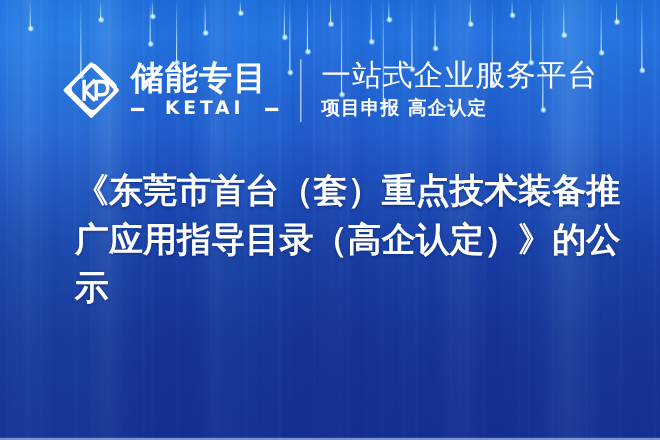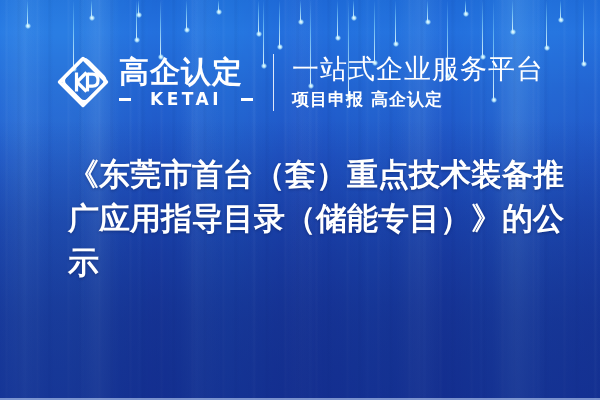--- a/index.html
+++ b/index.html
@@ -303,34 +303,34 @@
                    L24.1 6.7 C25.3 5.5 26 4.2 27 4.2 Z" fill="none" stroke="#ffffff" stroke-width="3.2"></path>
           <path d="M20.5 17.5 L20.5 36.5" stroke="#ffffff" stroke-width="3.2" fill="none"></path>
           <path d="M20.5 27.5 L30.5 17.5" stroke="#ffffff" stroke-width="3.2" fill="none"></path>
           <path d="M20.5 26.5 L30.5 36.5" stroke="#ffffff" stroke-width="3.2" fill="none"></path>
           <path d="M31.5 17.8 L31.5 36.4" stroke="#ffffff" stroke-width="3.2" fill="none"></path>
           <path d="M31.5 19.2 L36.5 19.2 C40 19.2 42 21.6 42 25.2 C42 28.8 40 31.2 36.5 31.2 L31.5 31.2" fill="none" stroke="#ffffff" stroke-width="3.2" stroke-linejoin="round"></path>
         </svg>
       </span>
 
       <span class="logo-words">
-        <span class="logo-cn">高企认定</span>
+        <span class="logo-cn">储能专目</span>
         <span class="logo-en-row">
           <span class="logo-rule"></span>
           <span class="logo-en">KETAI</span>
           <span class="logo-rule"></span>
         </span>
       </span>
     </div>
 
     <span class="divider"></span>
 
     <div class="tagline-block">
       <span class="tagline-main">一站式企业服务平台</span>
       <span class="tagline-sub">项目申报 高企认定</span>
     </div>
 
   </div>
 
-  <div class="title">《东莞市首台（套）重点技术装备推广应用指导目录（储能专目）》的公示</div>
+  <div class="title">《东莞市首台（套）重点技术装备推广应用指导目录（高企认定）》的公示</div>
 
   <div class="bg-bottom-line"></div>
 </div>
 
 </body></html>

